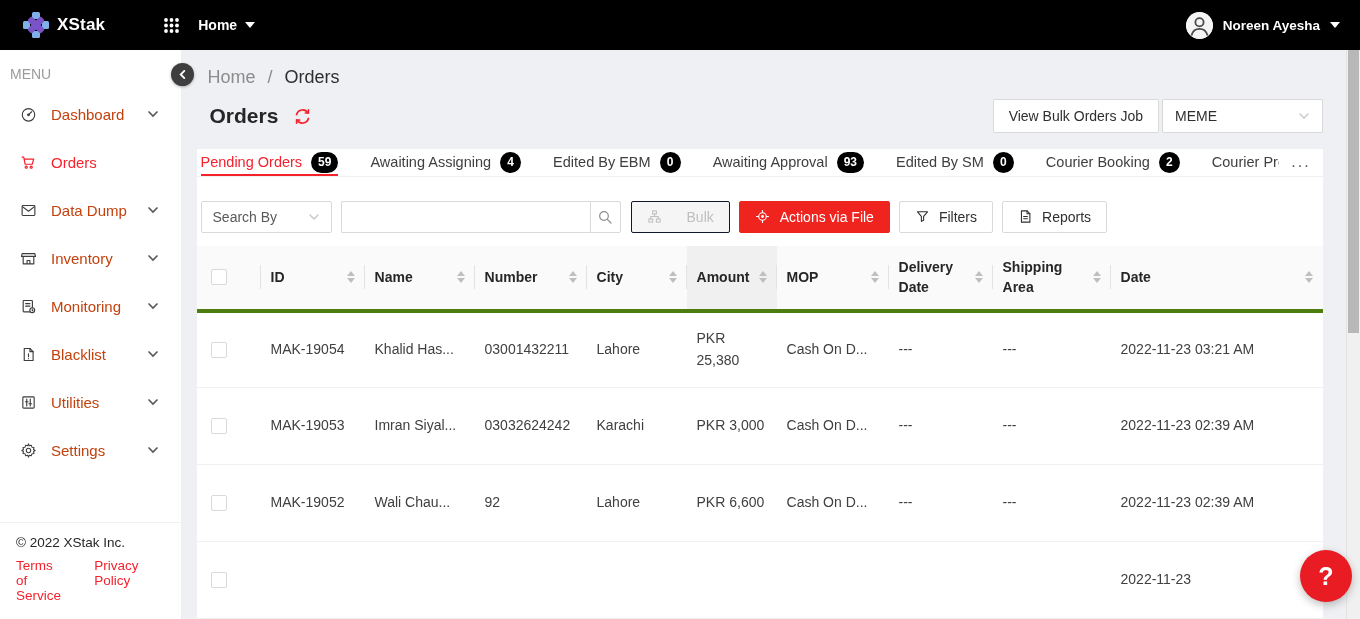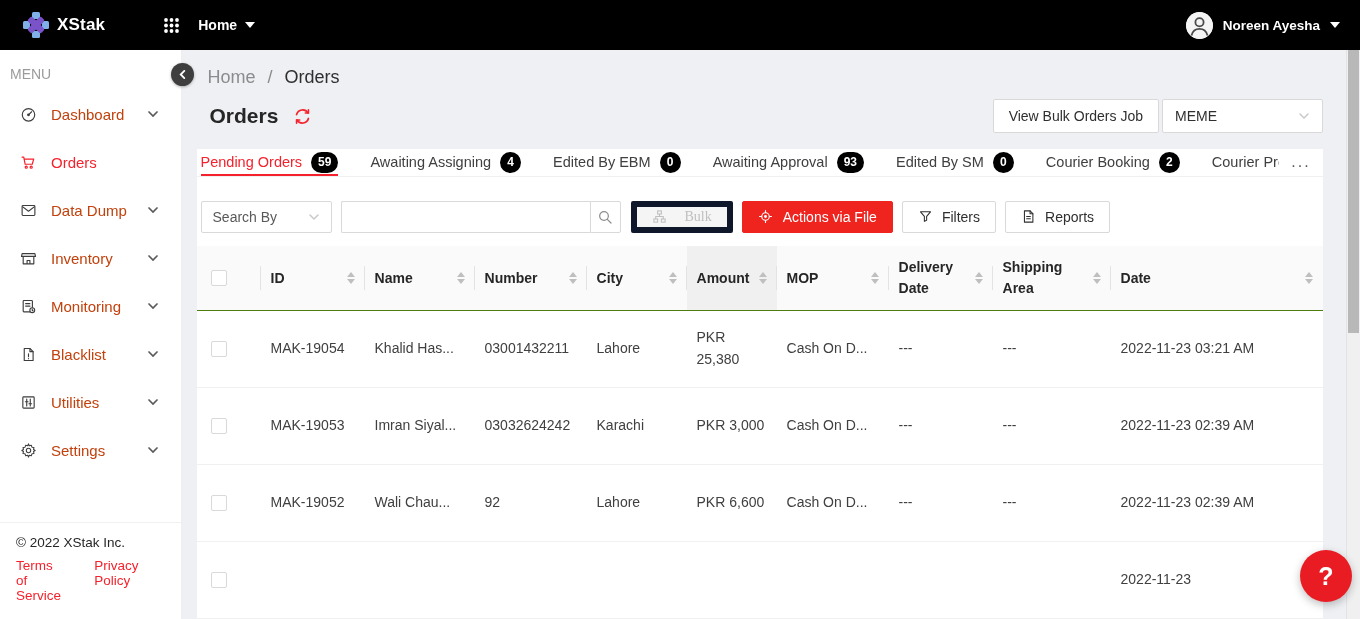--- a/index.html
+++ b/index.html
@@ -64,36 +64,36 @@
   .tab.active::after { content:""; position:absolute; left:0; right:0; bottom:0; height:2px; background:#f5222d; }
   .tab-badge { min-width:21px; height:21px; padding:0 7px; border-radius:11px; background:#000000; color:#fff; font-size:12px; font-weight:700; display:flex; align-items:center; justify-content:center; }
   .tabs-more { position:absolute; right:0; top:0; bottom:1px; width:44px; background:#fff; border:none; color:#595959; font-size:16px; letter-spacing:2px; cursor:pointer; text-align:center; }
 
   
   .toolbar { margin-top:24px; padding:0 4px; display:flex; align-items:center; }
   .searchby { width:131px; height:32px; border:1px solid #d9d9d9; border-radius:2px; background:#fff; display:flex; align-items:center; justify-content:space-between; padding:0 11px; color:#595959; cursor:pointer; }
   .search-group { display:flex; margin-left:9px; }
   .search-input { width:249px; height:32px; border:1px solid #d9d9d9; border-right:none; border-radius:2px 0 0 2px; padding:0 11px; font-size:14px; font-family:inherit; outline:none; }
   .search-btn { width:31px; height:32px; border:1px solid #d9d9d9; background:#fff; border-radius:0 2px 2px 0; display:flex; align-items:center; justify-content:center; color:#8c8c8c; cursor:pointer; }
-  .bulk-btn { margin-left:10px; height:32px; background:#f5f5f5; border:6px solid #0f172a; border-radius:2px; color:#bfbfbf; padding:0 15px; display:flex; align-items:center; gap:18px; font-size:14px; cursor:not-allowed; font-family:Liberation Serif, serif; }
+  .bulk-btn { margin-left:10px; height:32px; background:#f5f5f5; border:1px solid #0f172a; border-radius:2px; color:#bfbfbf; padding:0 15px; display:flex; align-items:center; gap:25px; font-size:14px; cursor:not-allowed; font-family:Liberation Sans, sans-serif; }
   .danger-btn { margin-left:9px; height:32px; background:#f0241f; border:1px solid #f0241f; border-radius:2px; color:#fff; padding:0 15px; display:flex; align-items:center; gap:10px; font-size:14px; cursor:pointer; font-family:inherit; }
   .tool-btn { margin-left:9px; height:32px; }
 
   
   .orders-table { margin-top:13px; width:100%; border-collapse:collapse; table-layout:fixed; }
   .orders-table th { background:#fafafa; height:65px; text-align:left; font-size:14px; font-weight:700; color:#262626; padding:8px 8px 8px 10px; position:relative; }
   .orders-table th.col-amount { background:#f0f0f0; }
   .orders-table th:not(:last-child)::after { content:""; position:absolute; right:0; top:50%; transform:translateY(-50%); width:1px; height:24px; background:#e3e3e3; }
   .th-inner { display:flex; align-items:center; justify-content:space-between; gap:4px; }
   .th-label { line-height:1.45; }
   .sorter { display:flex; flex-direction:column; gap:2px; flex:0 0 auto; cursor:pointer; padding-right:2px; }
   .sorter .up { width:0; height:0; border-left:4px solid transparent; border-right:4px solid transparent; border-bottom:5px solid #bfbfbf; }
   .sorter .dn { width:0; height:0; border-left:4px solid transparent; border-right:4px solid transparent; border-top:5px solid #bfbfbf; }
   .orders-table td { height:77px; border-bottom:1px solid #f0f0f0; padding:8px 8px 8px 10px; color:#404040; font-size:14px; vertical-align:middle; line-height:1.55; background:#fff; }
-  .orders-table thead tr { border-bottom:1px solid #4d7c0f; }
+  .orders-table thead tr { border-bottom:4px solid #4d7c0f; }
   .cb-cell { padding-left:14px !important; }
   .cb { appearance:none; -webkit-appearance:none; width:16px; height:16px; border:1px solid #d9d9d9; border-radius:2px; background:#fff; cursor:pointer; display:block; }
 
   
   .scrollbar { position:absolute; right:0; top:50px; bottom:0; width:14px; background:#f0f0f0; border-left:1px solid #e3e3e3; }
   .scroll-thumb { position:absolute; top:0; left:1px; right:1px; height:283px; background:#b8b8b8; cursor:pointer; }
   .help-btn { position:absolute; right:8px; bottom:17px; width:52px; height:52px; border-radius:50%; background:#e91c23; color:#fff; border:none; font-size:25px; font-weight:700; cursor:pointer; box-shadow:0 3px 8px rgba(0,0,0,.25); font-family:inherit; }
 </style>
 </head>
 <body>

